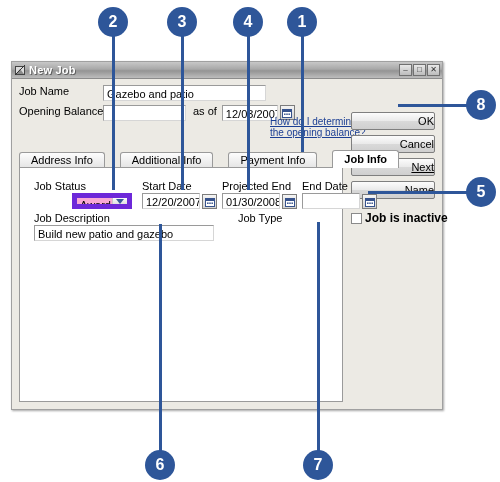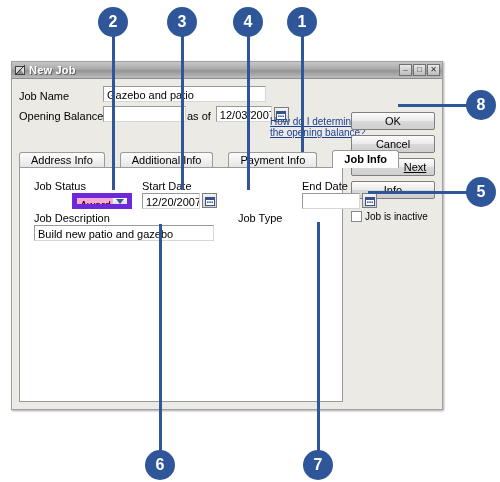--- a/index.html
+++ b/index.html
@@ -96,21 +96,21 @@
   #body {
     position: absolute;
     left: 0; right: 0; top: 17px; bottom: 0;
     padding: 6px 7px 7px 7px;
     box-sizing: border-box;
   }
 
   
   .toprow {
     display: flex;
-    align-items: flex-end;
+    align-items: flex-start;
     height: 17px;
     margin-bottom: 3px;
   }
   .lbl {
     white-space: nowrap;
     font-size: 11px;
   }
   .fld {
     background: #ffffff;
     border: 1px solid #9a9a9a;
@@ -158,31 +158,32 @@
   .dlgbtn {
     width: 84px;
     height: 18px;
     margin-bottom: 5px;
     background: linear-gradient(to bottom,#fcfcfc 0%,#eaeaea 48%,#d9d9d9 52%,#cfcfcf 100%);
     border: 1px solid #7f7f7f;
     border-radius: 2px;
     box-sizing: border-box;
     font-size: 11px;
     line-height: 16px;
-    text-align: center;
+    text-align: right;
     color: #000;
     cursor: pointer;
   }
   .dlgbtn u { text-decoration: underline; margin-left: 44px; }
   #inactive-row {
     display: flex;
     align-items: center;
     margin-top: 12px;
-    font-size: 10px;
-    white-space: nowrap;
+    font-size: 12px;
+    white-space: nowrap;
+    font-weight: bold;
   }
   #inactive-box {
     width: 11px; height: 11px;
     background: #ffffff;
     border: 1px solid #8a8a8a;
     box-sizing: border-box;
     margin-right: 3px;
     flex: none;
   }
 
@@ -261,21 +262,21 @@
     display: flex; align-items: center; justify-content: center;
     flex: none;
   }
   .arrow-dn {
     width: 0; height: 0;
     border-left: 4px solid transparent;
     border-right: 4px solid transparent;
     border-top: 5px solid #3a5a9a;
   }
 
-  .datefield { display: flex; align-items: flex-start; }
+  .datefield { display: flex; align-items: flex-end; }
 </style>
 </head>
 <body>
 
 <div class="lead v" style="left:112px; top:36px; height:154px;"></div>
 <div class="lead v" style="left:181px; top:36px; height:154px;"></div>
 <div class="lead v" style="left:247px; top:36px; height:154px;"></div>
 <div class="lead v" style="left:301px; top:36px; height:116px;"></div>
 <div class="lead h" style="left:398px; top:104px; width:70px;"></div>
 <div class="lead h" style="left:368px; top:191px; width:100px;"></div>
@@ -328,40 +329,40 @@
   <div id="body">
 
     <div class="toprow">
       <span class="lbl" style="width:84px;"><span>Job Name</span></span>
       <span class="fld" style="width:163px;">Gazebo and patio</span>
     </div>
 
     <div class="toprow">
       <span class="lbl" style="width:84px;"><span>Opening Balance</span></span>
       <span class="fld" style="width:83px;"></span>
-      <span class="lbl" style="margin:0 5px 0 1px;">as of</span>
+      <span class="lbl" style="margin:0 5px 0 7px;">as of</span>
       <span class="fld" style="width:56px;">12/03/2007</span>
       <span class="calbtn">
         <svg width="10" height="10" viewBox="0 0 10 10">
           <rect x="0.5" y="1.5" width="9" height="8" fill="#fff" stroke="#36528c"></rect>
           <rect x="0.5" y="1.5" width="9" height="2.5" fill="#36528c"></rect>
           <rect x="2" y="5.5" width="1.6" height="1.4" fill="#36528c"></rect>
           <rect x="4.2" y="5.5" width="1.6" height="1.4" fill="#36528c"></rect>
           <rect x="6.4" y="5.5" width="1.6" height="1.4" fill="#36528c"></rect>
         </svg>
       </span>
     </div>
 
     <div id="howlink">How do I determine the opening balance?</div>
 
     <div id="rightpanel">
       <div class="dlgbtn">OK</div>
       <div class="dlgbtn">Cancel</div>
       <div class="dlgbtn"><u>Next</u></div>
-      <div class="dlgbtn">Info</div>
+      <div class="dlgbtn">Name</div>
       <div id="inactive-row">
         <span id="inactive-box"></span>
         <span>Job is inactive</span>
       </div>
     </div>
 
     <div id="tabstrip">
       <div class="tab"><span>Address Info</span></div>
       <div class="tab"><span>Additional Info</span></div>
       <div class="tab"><span>Payment Info</span></div>
@@ -389,20 +390,35 @@
               <rect x="0.5" y="1.5" width="9" height="8" fill="#fff" stroke="#36528c"></rect>
               <rect x="0.5" y="1.5" width="9" height="2.5" fill="#36528c"></rect>
               <rect x="2" y="5.5" width="1.6" height="1.4" fill="#36528c"></rect>
               <rect x="4.2" y="5.5" width="1.6" height="1.4" fill="#36528c"></rect>
               <rect x="6.4" y="5.5" width="1.6" height="1.4" fill="#36528c"></rect>
             </svg>
           </span>
         </div>
       </div>
 
+      <div class="grp" style="left:202px; top:12px;">
+        <span class="lbl">Projected End</span>
+        <div class="datefield">
+          <span class="fld" style="width:58px;">01/30/2008</span>
+          <span class="calbtn">
+            <svg width="10" height="10" viewBox="0 0 10 10">
+              <rect x="0.5" y="1.5" width="9" height="8" fill="#fff" stroke="#36528c"></rect>
+              <rect x="0.5" y="1.5" width="9" height="2.5" fill="#36528c"></rect>
+              <rect x="2" y="5.5" width="1.6" height="1.4" fill="#36528c"></rect>
+              <rect x="4.2" y="5.5" width="1.6" height="1.4" fill="#36528c"></rect>
+              <rect x="6.4" y="5.5" width="1.6" height="1.4" fill="#36528c"></rect>
+            </svg>
+          </span>
+        </div>
+      </div>
 
       <div class="grp" style="left:14px; top:44px; width:180px;">
         <span class="lbl">Job Description</span>
         <span class="fld" style="display:block; width:180px;">Build new patio and gazebo</span>
       </div>
 
       <div class="grp" style="left:282px; top:12px;">
         <span class="lbl">End Date</span>
         <div class="datefield">
           <span class="fld" style="width:58px;"></span>

